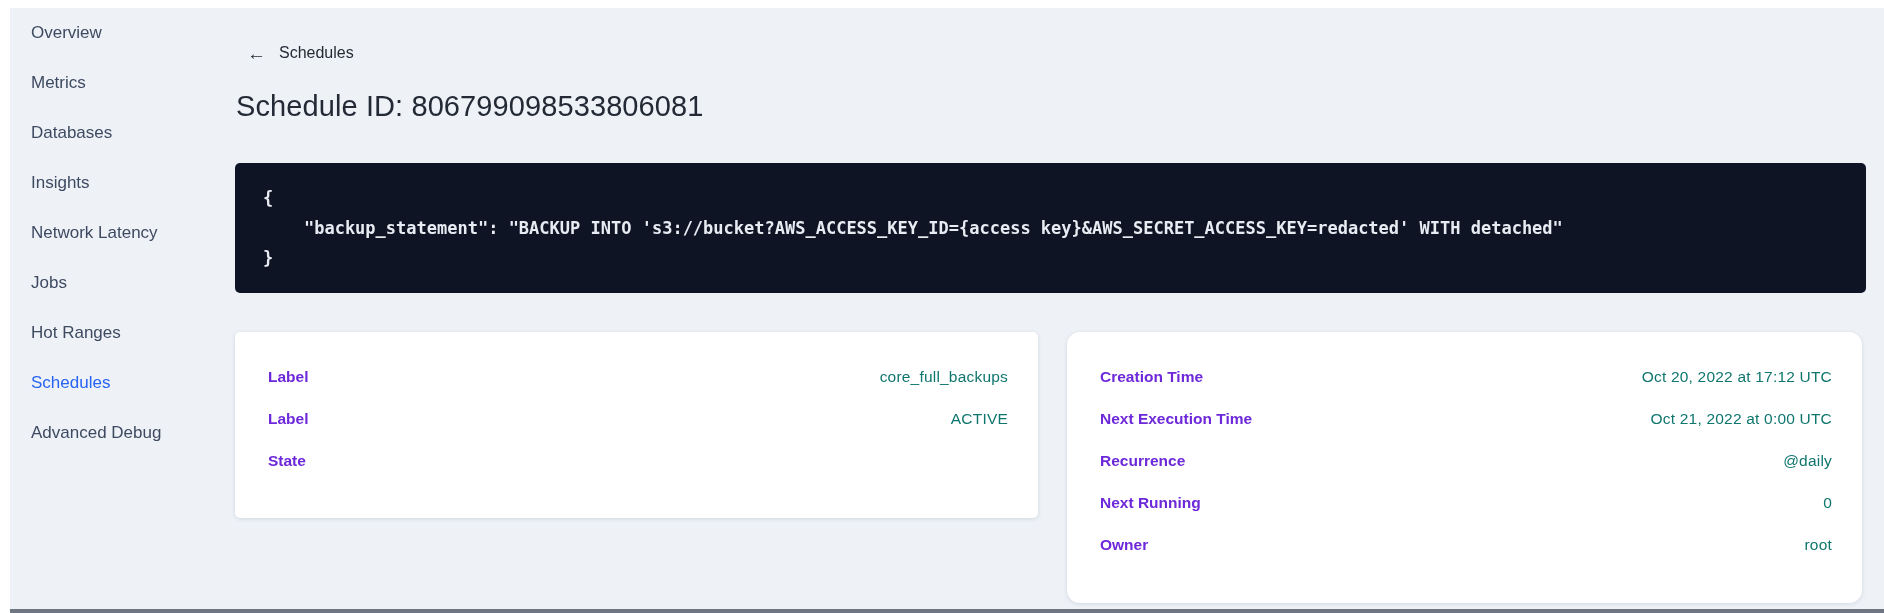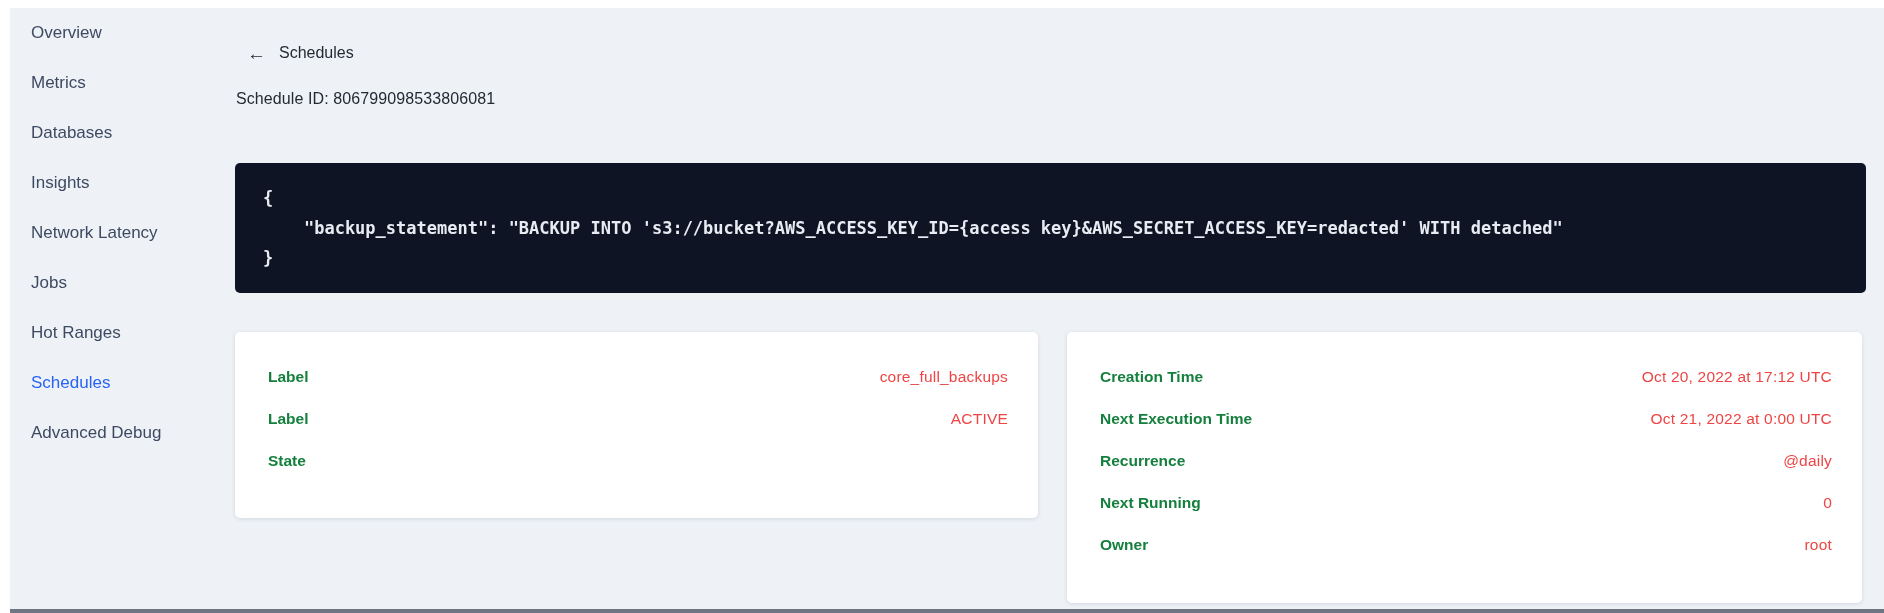--- a/index.html
+++ b/index.html
@@ -36,21 +36,21 @@
 
   
   .back-link {
     position: absolute; top: 40px; left: 247px; height: 26px;
     display: flex; align-items: center; gap: 13px;
     font-size: 16px; color: #242a35; cursor: pointer; z-index: 2;
   }
   .back-arrow { font-size: 19px; line-height: 1; color: #242a35; }
   .page-title {
     position: absolute; top: 90px; left: 236px;
-    font-size: 16px; font-weight: 500; color: #242a35; z-index: 2;
+    font-size: 29px; font-weight: 500; color: #242a35; z-index: 2;
     letter-spacing: 0.1px;
   }
 
   
   .code-block {
     position: absolute; top: 163px; left: 235px;
     width: 1631px; height: 130px; box-sizing: border-box;
     background: #0e1424; border-radius: 5px;
     padding: 20px 28px; z-index: 2;
   }
@@ -64,28 +64,28 @@
 
   
   .card {
     position: absolute; box-sizing: border-box;
     background: #ffffff; border-radius: 5px;
     box-shadow: 0 1px 4px rgba(46, 64, 90, 0.14);
     padding: 24px 30px 0 33px;
     z-index: 2;
   }
   .card-status { top: 332px; left: 235px; width: 803px; height: 186px; }
-  .card-schedule { top: 332px; left: 1067px; width: 795px; height: 271px; }
+  .card-schedule { top: 332px; left: 1067px; width: 795px; height: 271px; border-radius: 13px; }
   .card-row {
     height: 42px;
     display: flex; justify-content: space-between; align-items: center;
     font-size: 15.5px;
   }
-  .card-row .row-label { font-weight: bold; color: #15803d; }
-  .card-row .row-value { font-weight: normal; color: #ef4444; text-align: right; letter-spacing: 0.2px; }
+  .card-row .row-label { font-weight: bold; color: #6d28d9; }
+  .card-row .row-value { font-weight: normal; color: #0f766e; text-align: right; letter-spacing: 0.2px; }
 </style>
 </head>
 <body>
 
 <div class="edge-top"></div>
 <div class="edge-left"></div>
 <div class="bottom-strip"></div>
 
 <nav class="sidebar">
 

